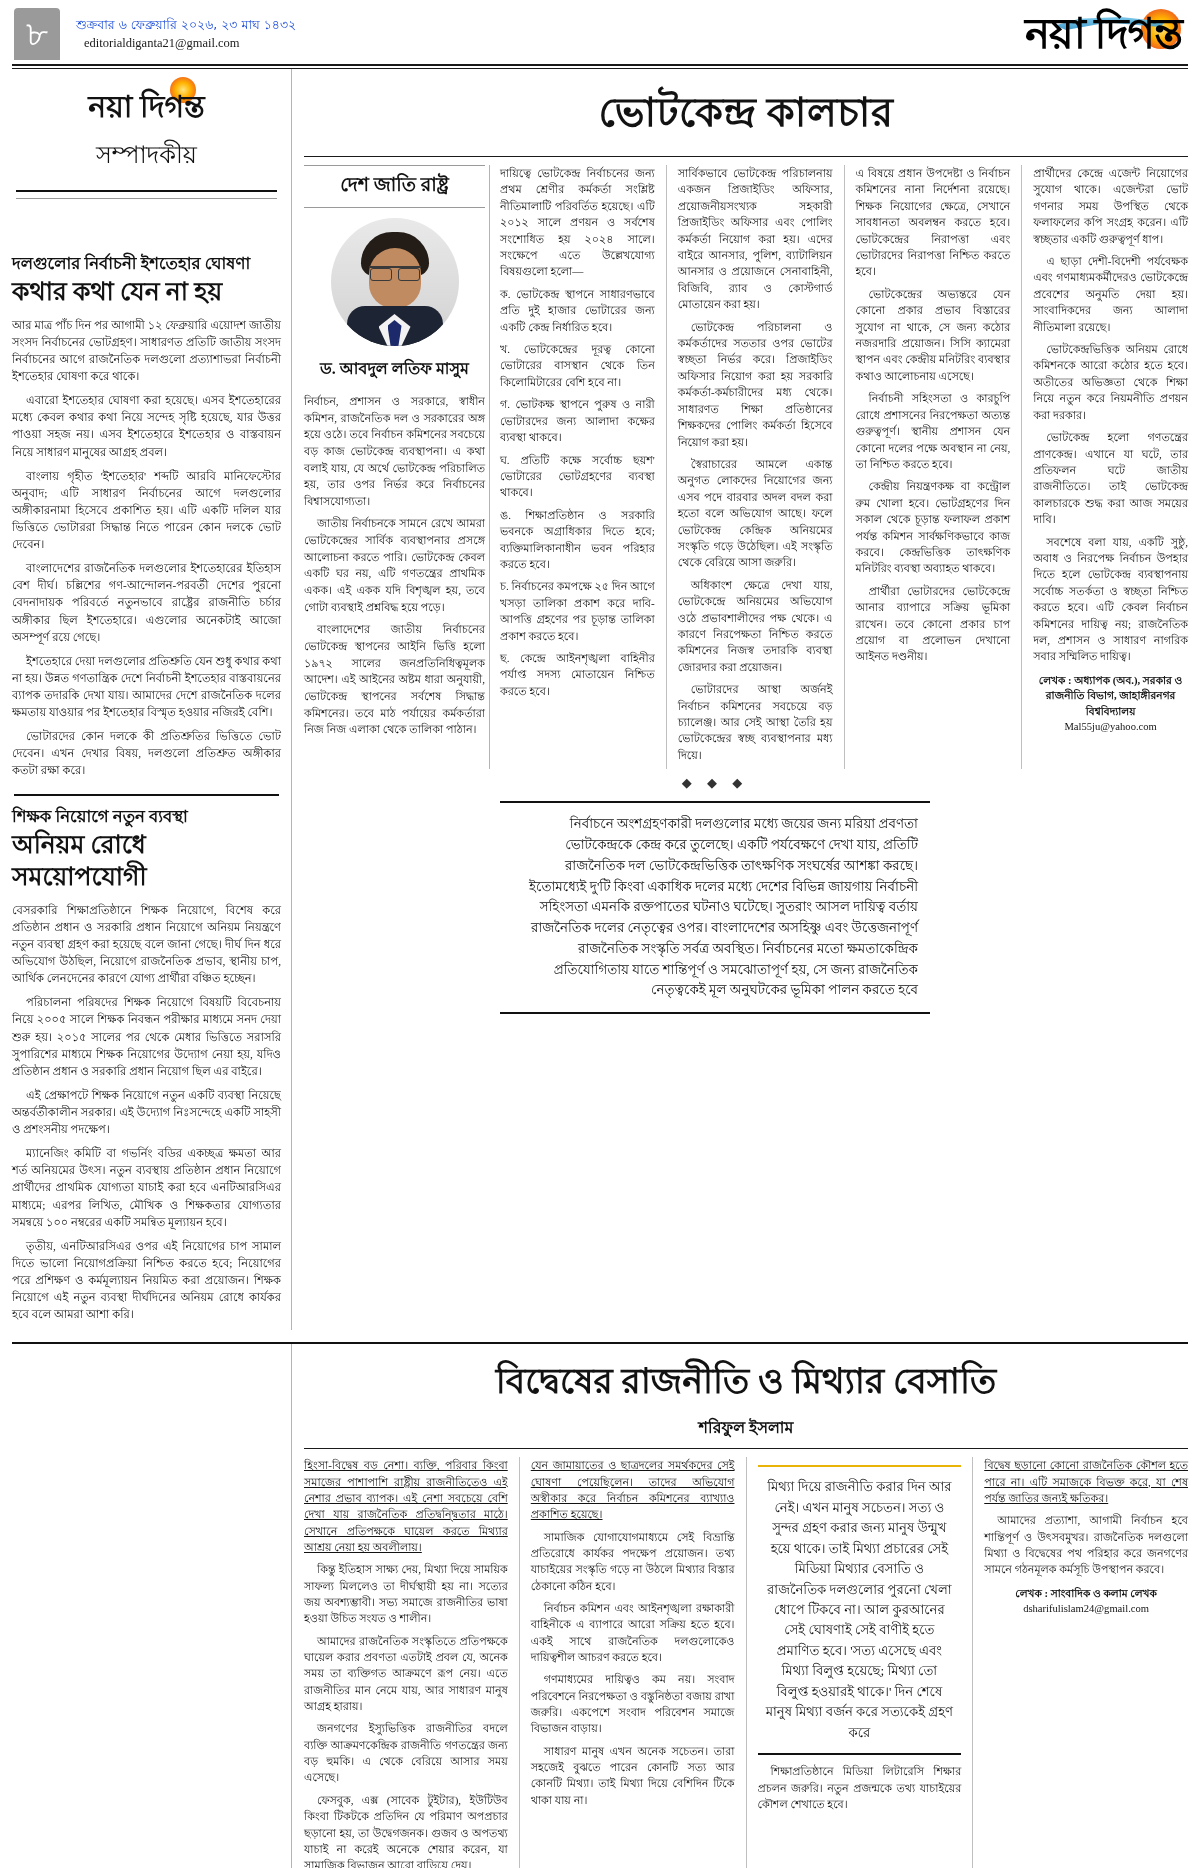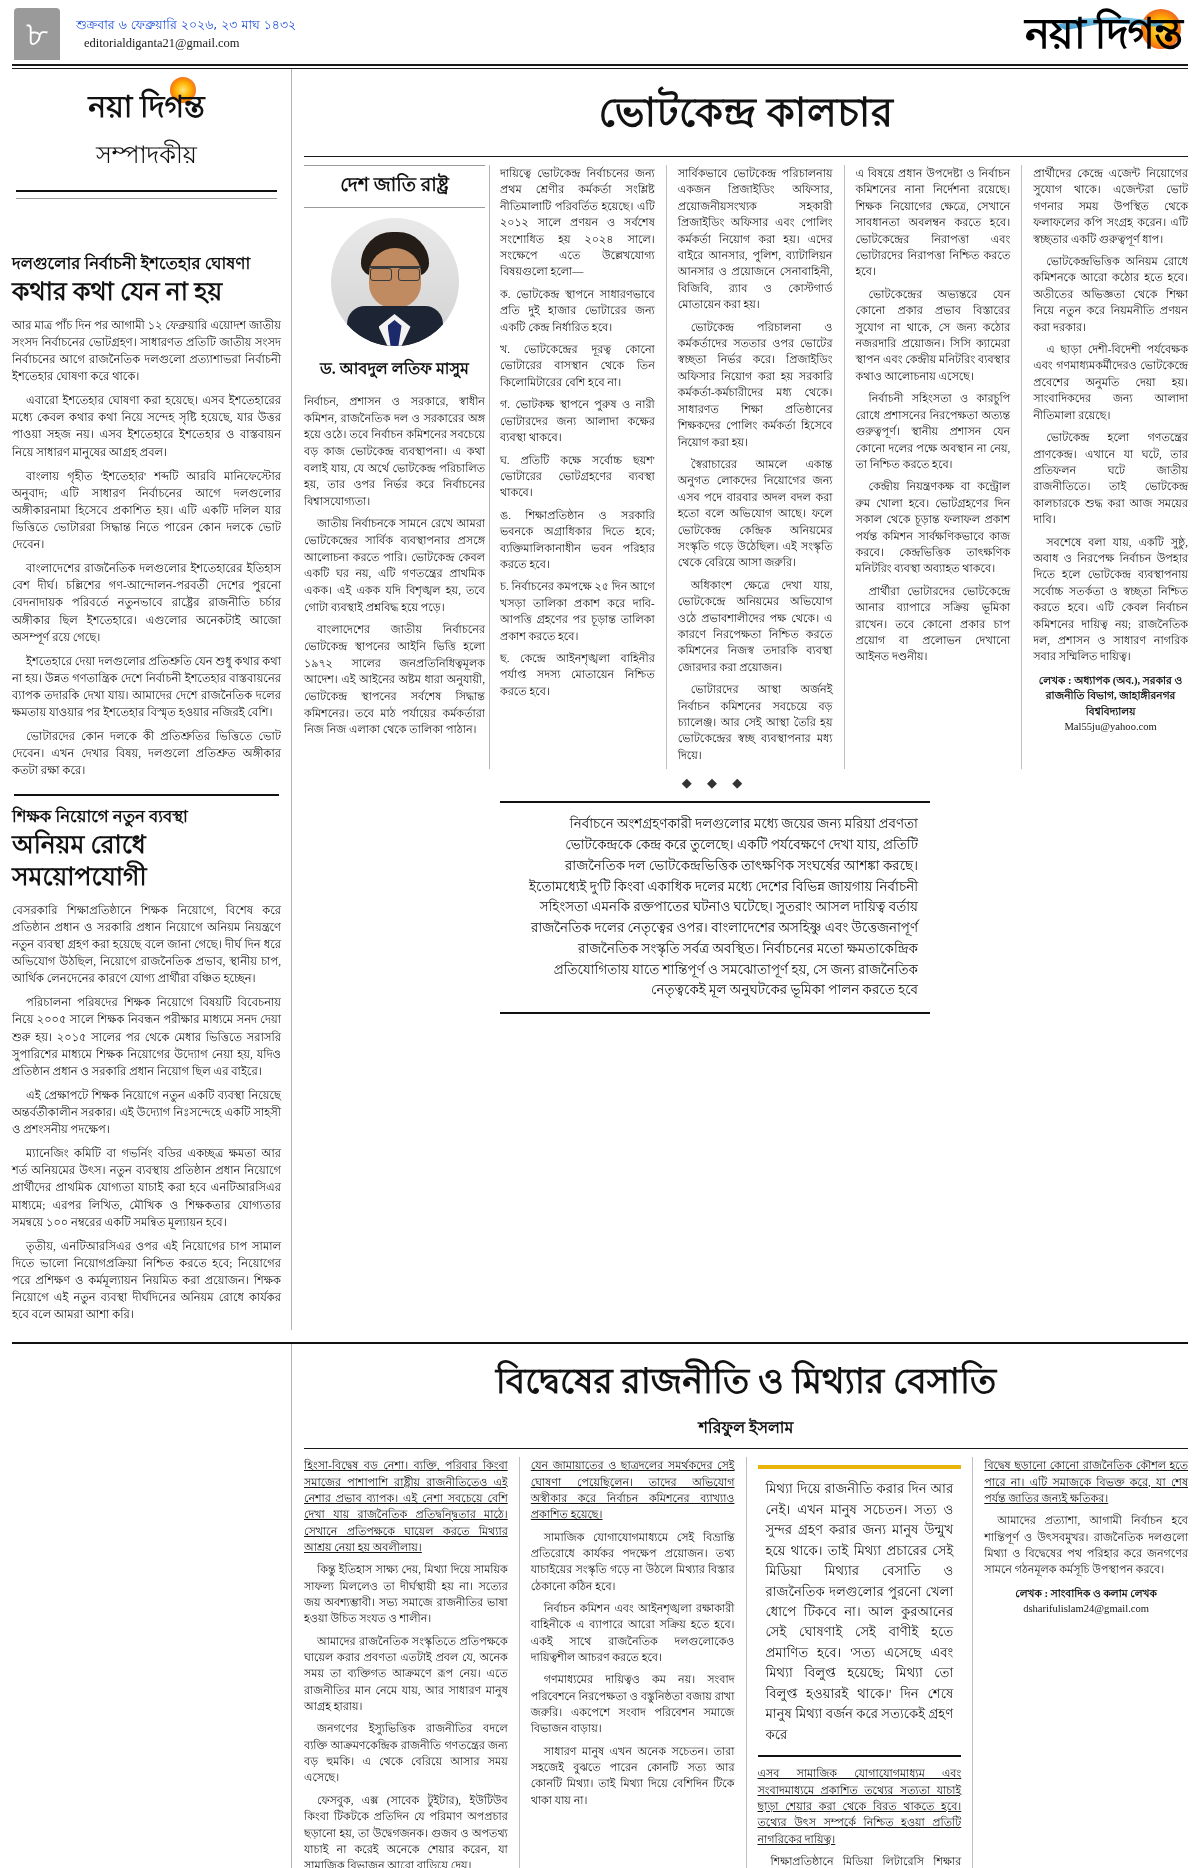--- a/index.html
+++ b/index.html
@@ -137,23 +137,23 @@
   }
   .head-author2 { text-align: center; font-size: 16px; font-weight: bold; padding-bottom: 6px; }
   .head-rule2 { border-top: 1px solid #1a1a1a; margin-bottom: 8px; }
 
   .art2 { display: flex; gap: 11px; }
   .art2 > .c { flex: 1; font-size: 11.05px; line-height: 1.48; text-align: justify; }
   .art2 > .c p { margin-bottom: 6px; text-indent: 13px; }
   .art2 > .c p.noind { text-indent: 0; text-decoration: underline; }
 
   .pullquote2 {
-    border-top: 4px solid #eab308; border-bottom: 2px solid #111;
+    border-top: 2px solid #eab308; border-bottom: 2px solid #111;
     margin: 8px 0 8px; padding: 10px 8px;
-    font-size: 13.2px; line-height: 1.55; 
+    font-size: 13.2px; line-height: 1.55; text-align: center;
   }
 </style>
 </head>
 <body>
 
 <div class="page">
 
   <div class="topbar">
     <div class="logo-mark">৮</div>
     <div class="topbar-meta">
@@ -255,22 +255,22 @@
             <div class="c">
               <p class="noind">এ বিষয়ে প্রধান উপদেষ্টা ও নির্বাচন কমিশনের নানা নির্দেশনা রয়েছে। শিক্ষক নিয়োগের ক্ষেত্রে, সেখানে সাবধানতা অবলম্বন করতে হবে। ভোটকেন্দ্রের নিরাপত্তা এবং ভোটারদের নিরাপত্তা নিশ্চিত করতে হবে।</p>
               <p>ভোটকেন্দ্রের অভ্যন্তরে যেন কোনো প্রকার প্রভাব বিস্তারের সুযোগ না থাকে, সে জন্য কঠোর নজরদারি প্রয়োজন। সিসি ক্যামেরা স্থাপন এবং কেন্দ্রীয় মনিটরিং ব্যবস্থার কথাও আলোচনায় এসেছে।</p>
               <p>নির্বাচনী সহিংসতা ও কারচুপি রোধে প্রশাসনের নিরপেক্ষতা অত্যন্ত গুরুত্বপূর্ণ। স্থানীয় প্রশাসন যেন কোনো দলের পক্ষে অবস্থান না নেয়, তা নিশ্চিত করতে হবে।</p>
               <p>কেন্দ্রীয় নিয়ন্ত্রণকক্ষ বা কন্ট্রোল রুম খোলা হবে। ভোটগ্রহণের দিন সকাল থেকে চূড়ান্ত ফলাফল প্রকাশ পর্যন্ত কমিশন সার্বক্ষণিকভাবে কাজ করবে। কেন্দ্রভিত্তিক তাৎক্ষণিক মনিটরিং ব্যবস্থা অব্যাহত থাকবে।</p>
               <p>প্রার্থীরা ভোটারদের ভোটকেন্দ্রে আনার ব্যাপারে সক্রিয় ভূমিকা রাখেন। তবে কোনো প্রকার চাপ প্রয়োগ বা প্রলোভন দেখানো আইনত দণ্ডনীয়।</p>
             </div>
             <div class="vdiv"></div>
             <div class="c">
               <p class="noind">প্রার্থীদের কেন্দ্রে এজেন্ট নিয়োগের সুযোগ থাকে। এজেন্টরা ভোট গণনার সময় উপস্থিত থেকে ফলাফলের কপি সংগ্রহ করেন। এটি স্বচ্ছতার একটি গুরুত্বপূর্ণ ধাপ।</p>
+              <p>এ ছাড়া দেশী-বিদেশী পর্যবেক্ষক এবং গণমাধ্যমকর্মীদেরও ভোটকেন্দ্রে প্রবেশের অনুমতি দেয়া হয়। সাংবাদিকদের জন্য আলাদা নীতিমালা রয়েছে।</p>
               <p>ভোটকেন্দ্রভিত্তিক অনিয়ম রোধে কমিশনকে আরো কঠোর হতে হবে। অতীতের অভিজ্ঞতা থেকে শিক্ষা নিয়ে নতুন করে নিয়মনীতি প্রণয়ন করা দরকার।</p>
-              <p>এ ছাড়া দেশী-বিদেশী পর্যবেক্ষক এবং গণমাধ্যমকর্মীদেরও ভোটকেন্দ্রে প্রবেশের অনুমতি দেয়া হয়। সাংবাদিকদের জন্য আলাদা নীতিমালা রয়েছে।</p>
               <p>ভোটকেন্দ্র হলো গণতন্ত্রের প্রাণকেন্দ্র। এখানে যা ঘটে, তার প্রতিফলন ঘটে জাতীয় রাজনীতিতে। তাই ভোটকেন্দ্র কালচারকে শুদ্ধ করা আজ সময়ের দাবি।</p>
               <p>সবশেষে বলা যায়, একটি সুষ্ঠু, অবাধ ও নিরপেক্ষ নির্বাচন উপহার দিতে হলে ভোটকেন্দ্র ব্যবস্থাপনায় সর্বোচ্চ সতর্কতা ও স্বচ্ছতা নিশ্চিত করতে হবে। এটি কেবল নির্বাচন কমিশনের দায়িত্ব নয়; রাজনৈতিক দল, প্রশাসন ও সাধারণ নাগরিক সবার সম্মিলিত দায়িত্ব।</p>
               <div class="byline-end">
                 <div>লেখক : অধ্যাপক (অব.), সরকার ও রাজনীতি বিভাগ, জাহাঙ্গীরনগর বিশ্ববিদ্যালয়</div>
                 <div class="mail">Mal55ju@yahoo.com</div>
               </div>
             </div>
           </div>
         </div>
       </div>
@@ -308,21 +308,20 @@
         <div class="c">
           <p class="noind">যেন জামায়াতের ও ছাত্রদলের সমর্থকদের সেই ঘোষণা পেয়েছিলেন। তাদের অভিযোগ অস্বীকার করে নির্বাচন কমিশনের ব্যাখ্যাও প্রকাশিত হয়েছে।</p>
           <p>সামাজিক যোগাযোগমাধ্যমে সেই বিভ্রান্তি প্রতিরোধে কার্যকর পদক্ষেপ প্রয়োজন। তথ্য যাচাইয়ের সংস্কৃতি গড়ে না উঠলে মিথ্যার বিস্তার ঠেকানো কঠিন হবে।</p>
           <p>নির্বাচন কমিশন এবং আইনশৃঙ্খলা রক্ষাকারী বাহিনীকে এ ব্যাপারে আরো সক্রিয় হতে হবে। একই সাথে রাজনৈতিক দলগুলোকেও দায়িত্বশীল আচরণ করতে হবে।</p>
           <p>গণমাধ্যমের দায়িত্বও কম নয়। সংবাদ পরিবেশনে নিরপেক্ষতা ও বস্তুনিষ্ঠতা বজায় রাখা জরুরি। একপেশে সংবাদ পরিবেশন সমাজে বিভাজন বাড়ায়।</p>
           <p>সাধারণ মানুষ এখন অনেক সচেতন। তারা সহজেই বুঝতে পারেন কোনটি সত্য আর কোনটি মিথ্যা। তাই মিথ্যা দিয়ে বেশিদিন টিকে থাকা যায় না।</p>
         </div>
         <div class="vdiv"></div>
         <div class="c">
           <div class="pullquote2">মিথ্যা দিয়ে রাজনীতি করার দিন আর নেই। এখন মানুষ সচেতন। সত্য ও সুন্দর গ্রহণ করার জন্য মানুষ উন্মুখ হয়ে থাকে। তাই মিথ্যা প্রচারের সেই মিডিয়া মিথ্যার বেসাতি ও রাজনৈতিক দলগুলোর পুরনো খেলা ধোপে টিকবে না। আল কুরআনের সেই ঘোষণাই সেই বাণীই হতে প্রমাণিত হবে। 'সত্য এসেছে এবং মিথ্যা বিলুপ্ত হয়েছে; মিথ্যা তো বিলুপ্ত হওয়ারই থাকে।' দিন শেষে মানুষ মিথ্যা বর্জন করে সত্যকেই গ্রহণ করে</div>
-          <p class="noind">এসব সামাজিক যোগাযোগমাধ্যম এবং সংবাদমাধ্যমে প্রকাশিত তথ্যের সত্যতা যাচাই ছাড়া শেয়ার করা থেকে বিরত থাকতে হবে। তথ্যের উৎস সম্পর্কে নিশ্চিত হওয়া প্রতিটি নাগরিকের দায়িত্ব।</p>
           <p>শিক্ষাপ্রতিষ্ঠানে মিডিয়া লিটারেসি শিক্ষার প্রচলন জরুরি। নতুন প্রজন্মকে তথ্য যাচাইয়ের কৌশল শেখাতে হবে।</p>
 
         </div>
         <div class="vdiv"></div>
         <div class="c">
           <p class="noind">বিদ্বেষ ছড়ানো কোনো রাজনৈতিক কৌশল হতে পারে না। এটি সমাজকে বিভক্ত করে, যা শেষ পর্যন্ত জাতির জন্যই ক্ষতিকর।</p>
           <p>আমাদের প্রত্যাশা, আগামী নির্বাচন হবে শান্তিপূর্ণ ও উৎসবমুখর। রাজনৈতিক দলগুলো মিথ্যা ও বিদ্বেষের পথ পরিহার করে জনগণের সামনে গঠনমূলক কর্মসূচি উপস্থাপন করবে।</p>
           <div class="byline-end">
             <div>লেখক : সাংবাদিক ও কলাম লেখক</div>
             <div class="mail">dsharifulislam24@gmail.com</div>

